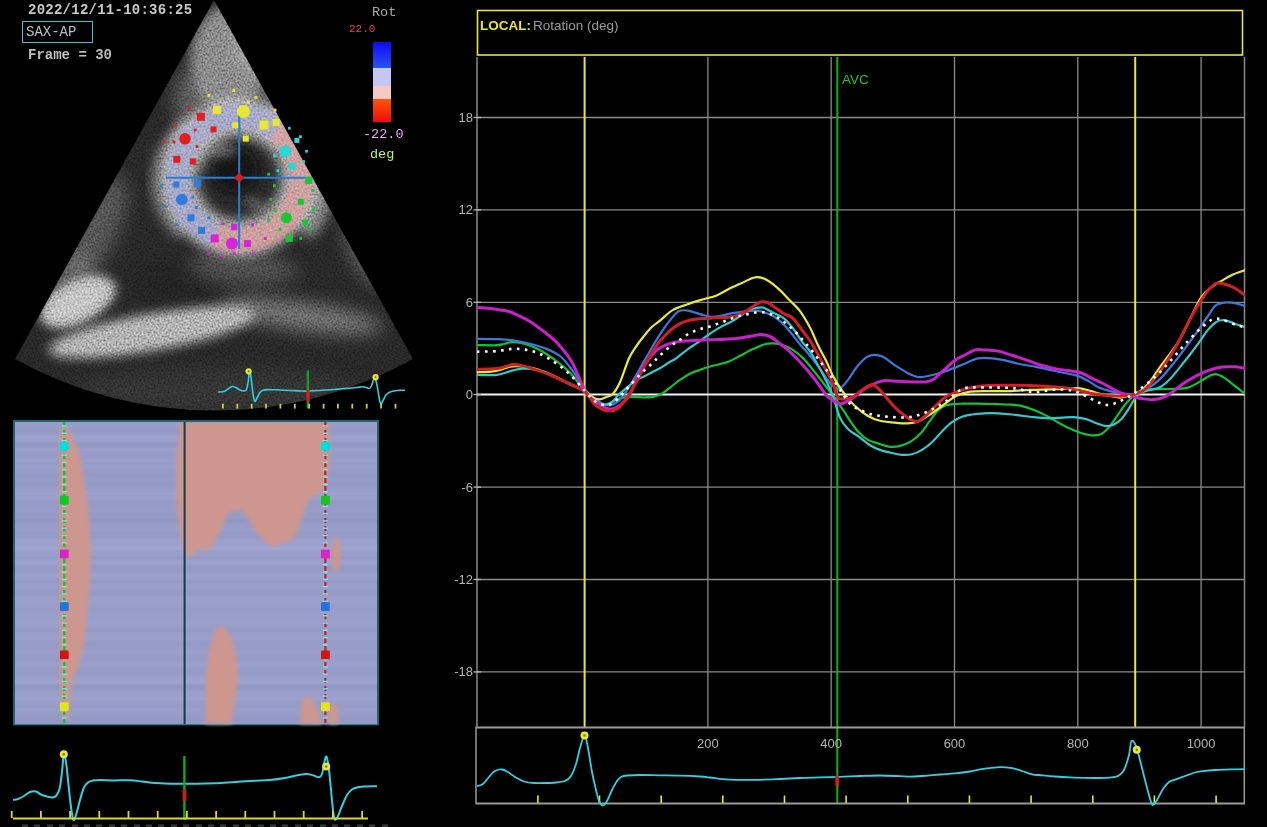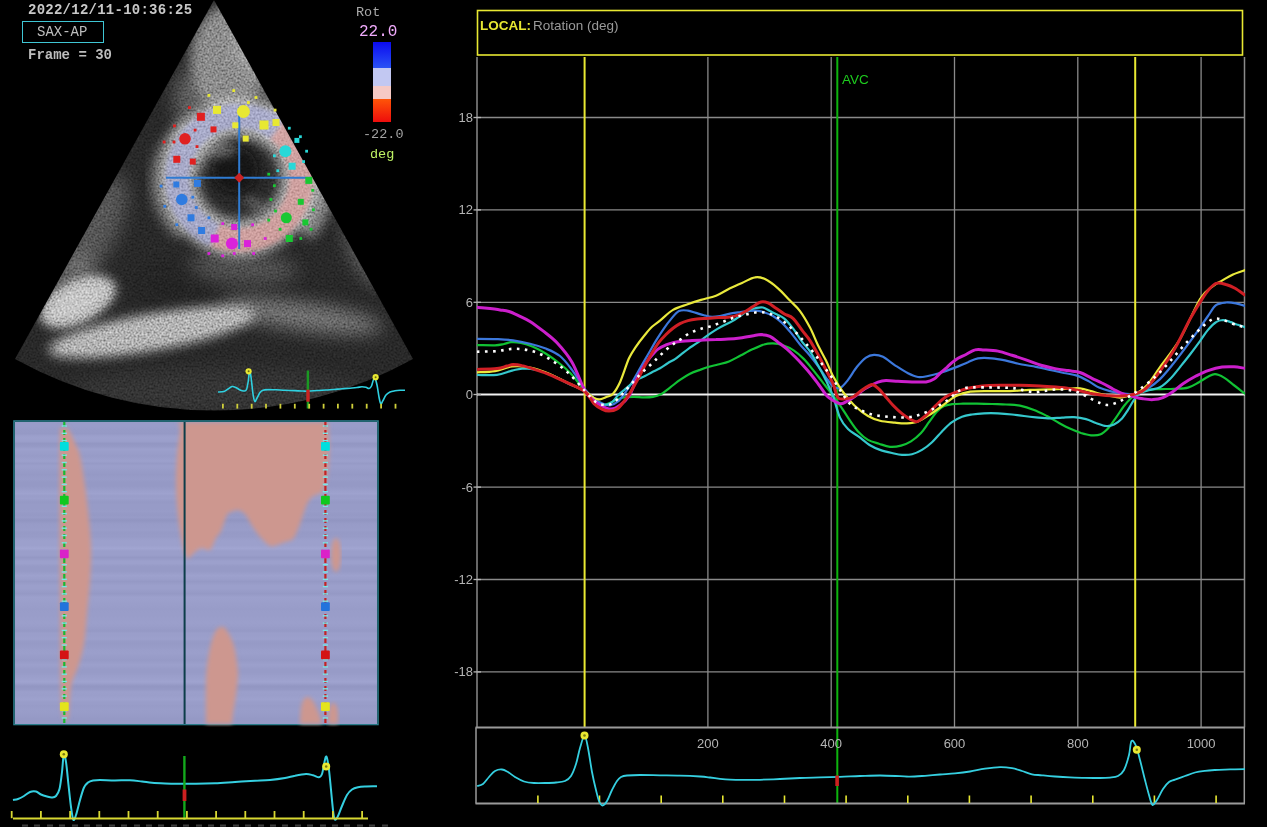--- a/index.html
+++ b/index.html
@@ -487,24 +487,24 @@
 <line x1="1154.4" y1="795.5" x2="1154.4" y2="803" stroke="#e8e832" stroke-width="1.6"></line>
 <line x1="1216.1" y1="795.5" x2="1216.1" y2="803" stroke="#e8e832" stroke-width="1.6"></line>
 <path d="M477.0,786.0 C478.0,785.7 481.0,785.5 483.0,784.0 C485.0,782.5 487.0,779.2 489.0,777.0 C491.0,774.8 492.8,772.2 495.0,771.0 C497.2,769.8 499.8,769.3 502.0,769.5 C504.2,769.7 505.8,770.8 508.0,772.0 C510.2,773.2 512.3,775.4 515.0,777.0 C517.7,778.6 520.8,780.5 524.0,781.5 C527.2,782.5 530.5,782.8 534.0,783.0 C537.5,783.2 541.3,783.1 545.0,783.0 C548.7,782.9 552.7,782.8 556.0,782.5 C559.3,782.2 562.5,782.1 565.0,781.0 C567.5,779.9 569.2,778.8 571.0,776.0 C572.8,773.2 574.5,768.7 576.0,764.0 C577.5,759.3 578.6,752.7 580.0,748.0 C581.4,743.3 583.2,735.7 584.5,735.7 C585.8,735.7 586.8,742.0 588.0,748.0 C589.2,754.0 590.7,765.0 592.0,772.0 C593.3,779.0 594.8,785.2 596.0,790.0 C597.2,794.8 597.9,798.4 599.0,801.0 C600.1,803.6 601.2,805.5 602.5,805.5 C603.8,805.5 605.4,803.6 607.0,801.0 C608.6,798.4 610.3,793.3 612.0,790.0 C613.7,786.7 615.5,783.2 617.0,781.0 C618.5,778.8 619.3,777.9 621.0,777.0 C622.7,776.1 623.8,775.8 627.0,775.5 C630.2,775.2 634.5,775.0 640.0,775.0 C645.5,775.0 653.3,775.2 660.0,775.3 C666.7,775.4 673.3,775.4 680.0,775.6 C686.7,775.8 695.0,776.2 700.0,776.5 C705.0,776.8 706.7,777.1 710.0,777.5 C713.3,777.9 716.7,778.4 720.0,778.8 C723.3,779.2 725.8,779.5 730.0,779.7 C734.2,779.9 740.0,779.9 745.0,779.9 C750.0,779.9 754.2,779.9 760.0,779.8 C765.8,779.6 773.3,779.3 780.0,779.0 C786.7,778.7 793.3,778.3 800.0,778.0 C806.7,777.7 813.3,777.6 820.0,777.4 C826.7,777.2 833.3,777.0 840.0,776.8 C846.7,776.6 853.3,776.2 860.0,776.0 C866.7,775.8 873.3,775.5 880.0,775.5 C886.7,775.5 895.0,776.0 900.0,776.2 C905.0,776.4 905.8,776.7 910.0,776.6 C914.2,776.5 920.0,776.1 925.0,775.8 C930.0,775.4 935.0,774.9 940.0,774.5 C945.0,774.1 950.0,773.9 955.0,773.4 C960.0,772.9 965.0,772.3 970.0,771.5 C975.0,770.7 980.0,769.4 985.0,768.7 C990.0,768.0 995.5,767.3 1000.0,767.2 C1004.5,767.1 1008.3,767.6 1012.0,768.2 C1015.7,768.8 1018.7,770.0 1022.0,771.0 C1025.3,772.0 1028.7,773.6 1032.0,774.3 C1035.3,775.0 1038.2,774.9 1042.0,775.3 C1045.8,775.7 1050.3,776.2 1055.0,776.5 C1059.7,776.8 1065.0,777.1 1070.0,777.3 C1075.0,777.5 1080.0,777.7 1085.0,777.8 C1090.0,777.9 1095.8,778.0 1100.0,778.0 C1104.2,778.0 1107.0,777.9 1110.0,777.6 C1113.0,777.3 1115.7,777.3 1118.0,776.0 C1120.3,774.7 1122.2,773.5 1124.0,770.0 C1125.8,766.5 1127.8,759.8 1129.0,755.0 C1130.2,750.2 1130.3,742.5 1131.5,741.0 C1132.7,739.5 1134.6,742.8 1136.0,746.0 C1137.4,749.2 1138.5,754.3 1140.0,760.0 C1141.5,765.7 1143.5,774.2 1145.0,780.0 C1146.5,785.8 1147.8,790.9 1149.0,795.0 C1150.2,799.1 1151.2,804.1 1152.5,804.9 C1153.8,805.7 1155.2,802.6 1157.0,800.0 C1158.8,797.4 1161.0,792.0 1163.0,789.0 C1165.0,786.0 1167.0,783.5 1169.0,782.0 C1171.0,780.5 1172.3,780.7 1175.0,779.7 C1177.7,778.7 1181.7,777.2 1185.0,776.0 C1188.3,774.8 1191.7,773.4 1195.0,772.5 C1198.3,771.6 1201.7,771.2 1205.0,770.8 C1208.3,770.4 1211.7,770.2 1215.0,770.0 C1218.3,769.8 1221.7,769.7 1225.0,769.6 C1228.3,769.5 1231.7,769.4 1235.0,769.3 C1238.3,769.2 1243.3,769.1 1245.0,769.1" fill="none" stroke="#35cfe0" stroke-width="1.8"></path>
 <rect x="835.3" y="775.5" width="3.6" height="10.5" fill="#cc2020"></rect>
 <circle cx="584.5" cy="735.5" r="4" fill="#e8e832"></circle>
       <circle cx="584.5" cy="735.5" r="1.3" fill="#7a7a10"></circle>
 <circle cx="1136.8" cy="749.8" r="4" fill="#e8e832"></circle>
       <circle cx="1136.8" cy="749.8" r="1.3" fill="#7a7a10"></circle>
 </svg>
 <div class="t" style="left:28px;top:2px;font-size:14px;font-weight:bold;letter-spacing:0.25px;color:#c8c8c8">2022/12/11-10:36:25</div>
-<div class="t" style="left:22px;top:21px;width:66px;height:20px;border:1.6px solid #3fc6d4;font-size:14px;color:#bdbdbd;line-height:20px;padding-left:14px">SAX-AP</div>
+<div class="t" style="left:22px;top:21px;width:66px;height:20px;border:1.6px solid #3fc6d4;font-size:14px;color:#bdbdbd;line-height:20px;padding-left:3px">SAX-AP</div>
 <div class="t" style="left:28px;top:47px;font-size:14px;font-weight:bold;color:#bdbdbd">Frame = 30</div>
-<div class="t" style="left:356px;top:5px;font-size:13.5px;color:#a8a8a8">Rot</div>
-<div class="t" style="left:359px;top:23px;font-size:16px;color:#f0abfc">22.0</div>
+<div class="t" style="left:372px;top:5px;font-size:13.5px;color:#a8a8a8">Rot</div>
+<div class="t" style="left:349px;top:23px;font-size:11px;color:#ef4444">22.0</div>
 <div class="abs" style="left:372.5px;top:41.5px;width:18px;height:80.5px">
   <div style="width:18px;height:26px;background:linear-gradient(#0b0bf0,#2a52f5)"></div>
   <div style="width:18px;height:18px;background:#c2c8f2"></div>
   <div style="width:18px;height:13px;background:#f6c9c4"></div>
   <div style="width:18px;height:23.5px;background:linear-gradient(#ff5508,#ee0c0c)"></div>
 </div>
-<div class="t" style="left:363px;top:127px;font-size:13.5px;color:#a3a3a3">-22.0</div>
+<div class="t" style="left:363px;top:127px;font-size:13.5px;color:#f0abfc">-22.0</div>
 <div class="t" style="left:370px;top:147px;font-size:13.5px;color:#bef264">deg</div>
 </div>
 </body></html>

